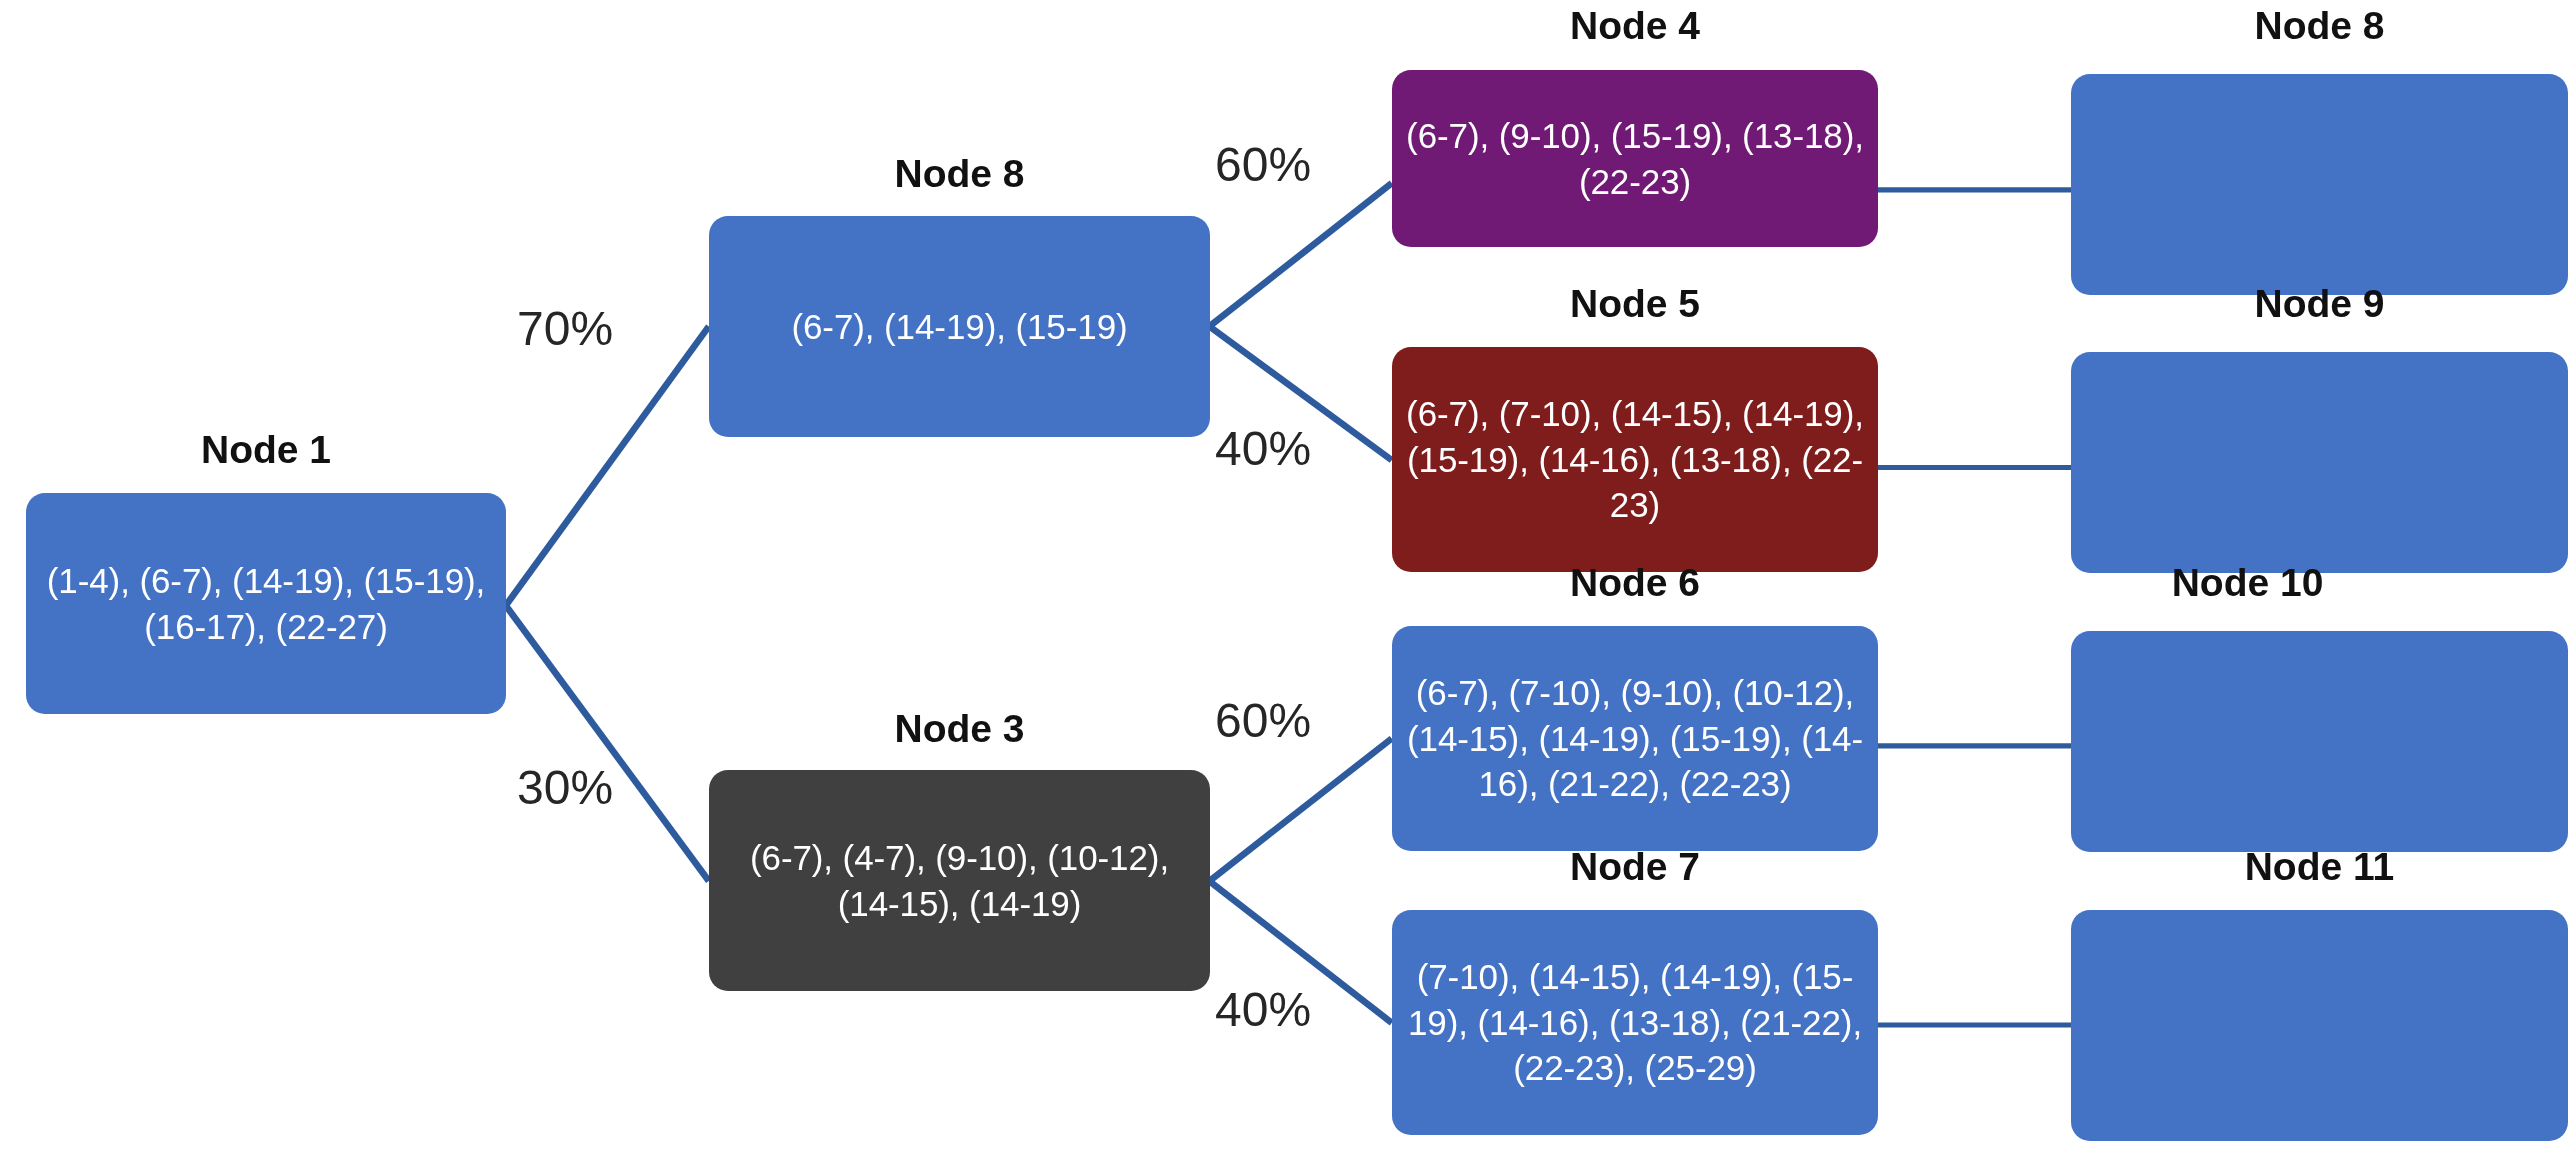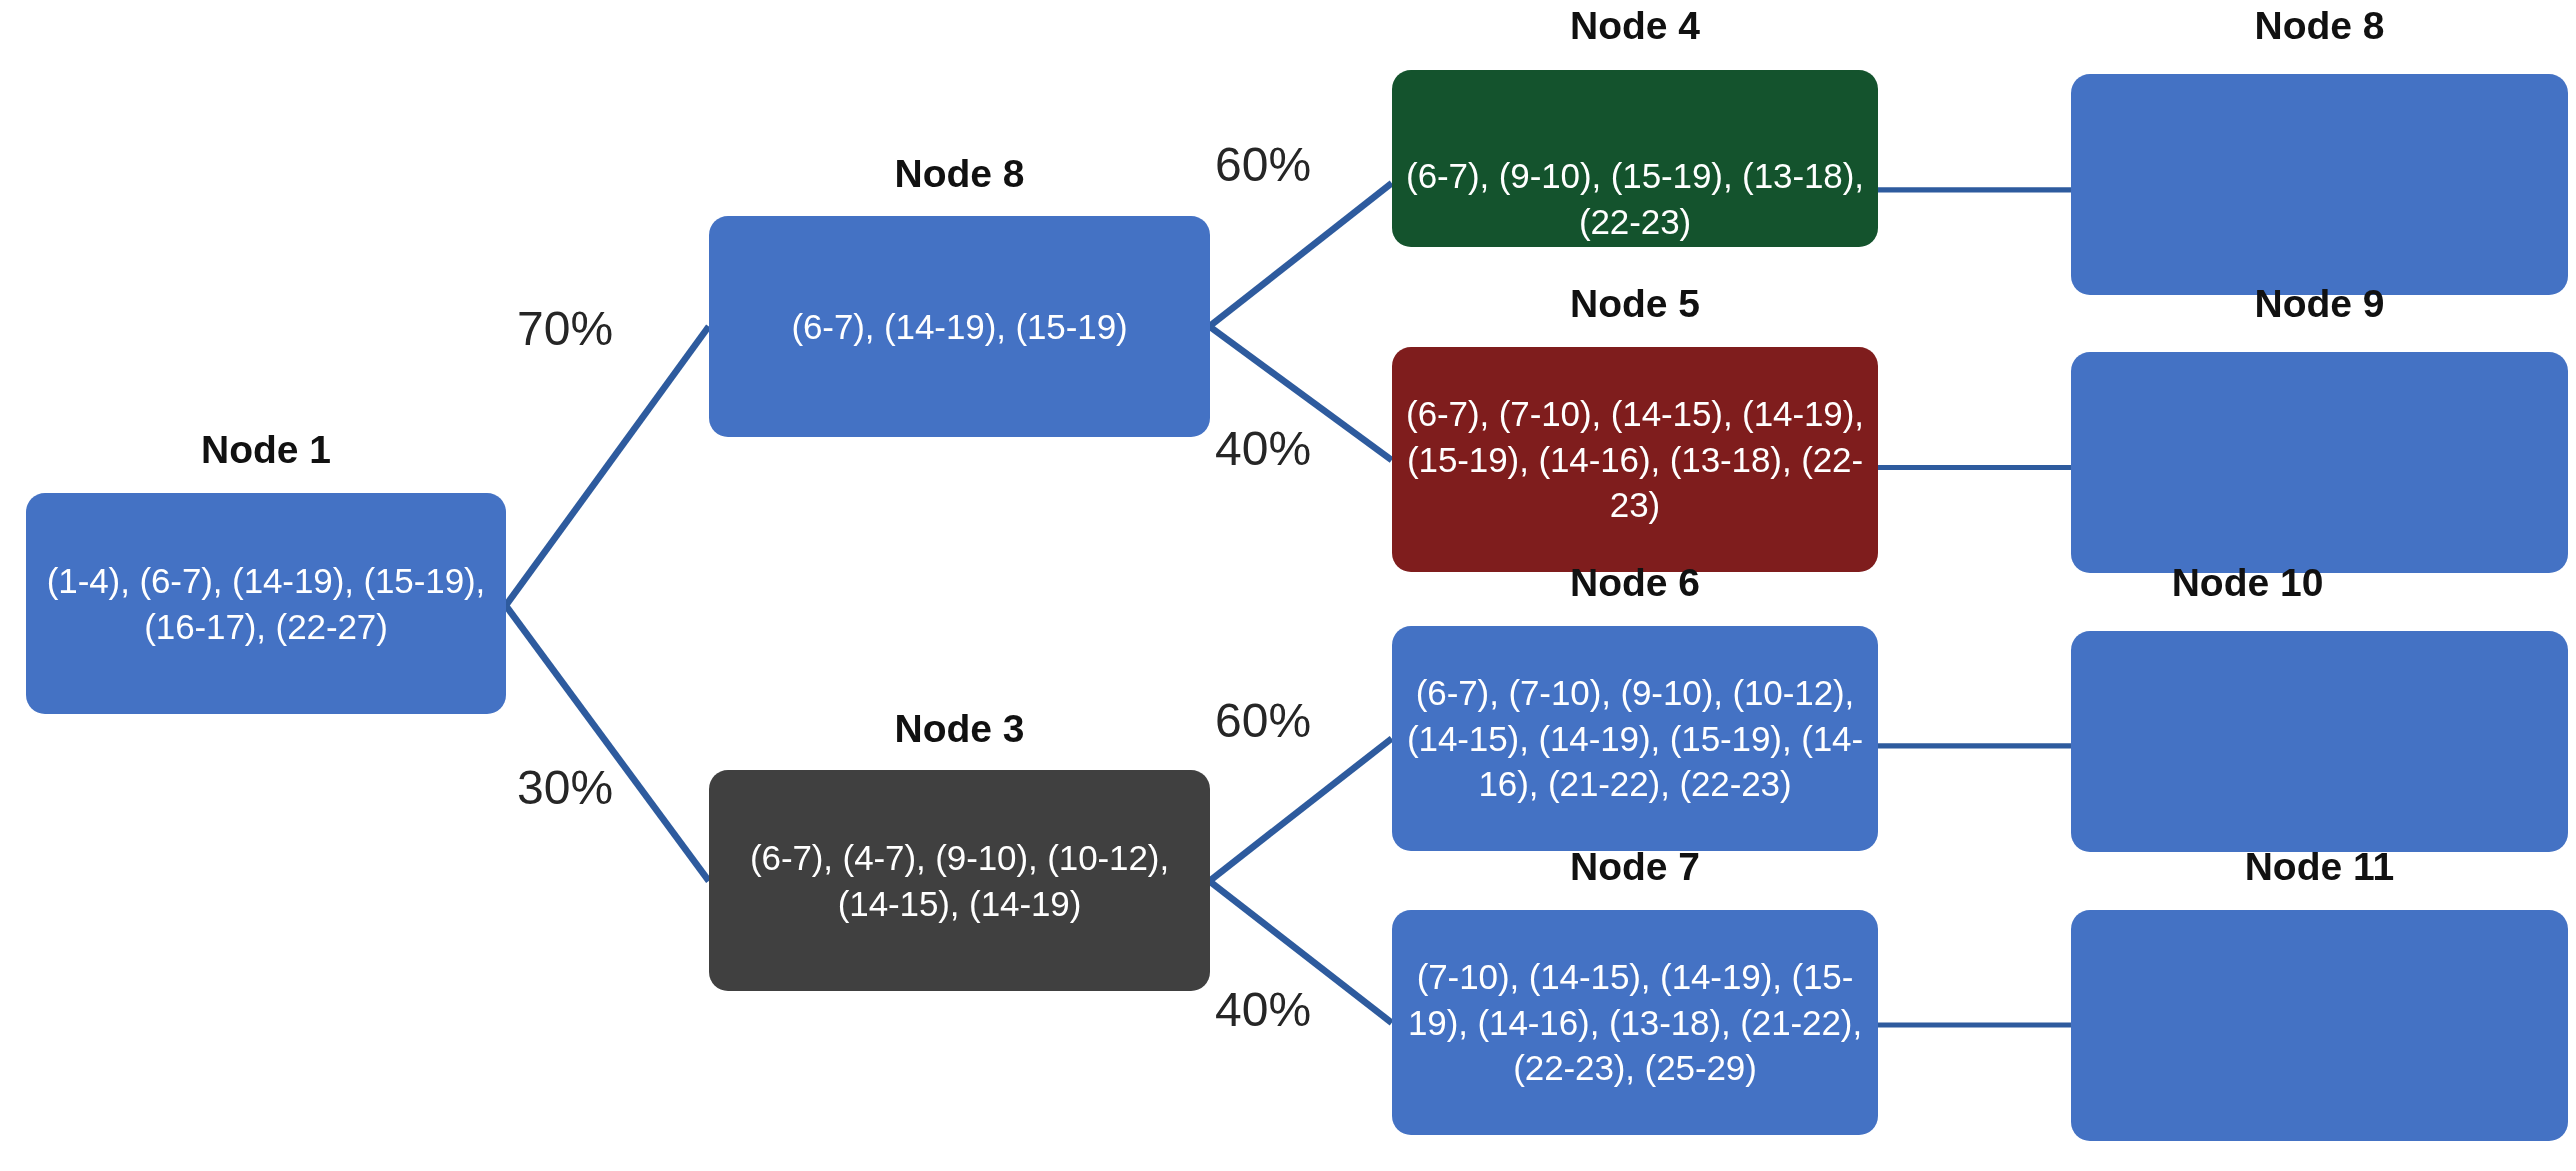--- a/index.html
+++ b/index.html
@@ -84,21 +84,21 @@
       </div>
       <div class="node-label" style="left: 709px; top: 152px; width: 501px;">Node 8</div>
       <div class="node" style="left: 709px; top: 216px; width: 501px; height: 221px; background: rgb(68, 114, 196); color: rgb(255, 255, 255); font-size: 35px;">
         <span class="node-body">(6-7), (14-19), (15-19)</span>
       </div>
       <div class="node-label" style="left: 709px; top: 707px; width: 501px;">Node 3</div>
       <div class="node" style="left: 709px; top: 770px; width: 501px; height: 221px; background: #404040; color: rgb(255, 255, 255); font-size: 35px;">
         <span class="node-body">(6-7), (4-7), (9-10), (10-12), (14-15), (14-19)</span>
       </div>
       <div class="node-label" style="left: 1392px; top: 4.4px; width: 486px;">Node 4</div>
-      <div class="node" style="left: 1392px; top: 70px; width: 486px; height: 177px; background: #14532d; color: rgb(255, 255, 255); font-size: 35px; align-items: flex-end;">
+      <div class="node" style="left: 1392px; top: 70px; width: 486px; height: 177px; background: #701a75; color: rgb(255, 255, 255); font-size: 35px;">
         <span class="node-body">(6-7), (9-10), (15-19), (13-18), (22-23)</span>
       </div>
       <div class="node-label" style="left: 1392px; top: 282px; width: 486px;">Node 5</div>
       <div class="node" style="left: 1392px; top: 347px; width: 486px; height: 225px; background: #7f1d1d; color: rgb(255, 255, 255); font-size: 35px;">
         <span class="node-body">(6-7), (7-10), (14-15), (14-19), (15-19), (14-16), (13-18), (22-23)</span>
       </div>
       <div class="node-label" style="left: 1392px; top: 561px; width: 486px;">Node 6</div>
       <div class="node" style="left: 1392px; top: 626px; width: 486px; height: 225px; background: rgb(68, 114, 196); color: rgb(255, 255, 255); font-size: 35px;">
         <span class="node-body">(6-7), (7-10), (9-10), (10-12), (14-15), (14-19), (15-19), (14-16), (21-22), (22-23)</span>
       </div>

